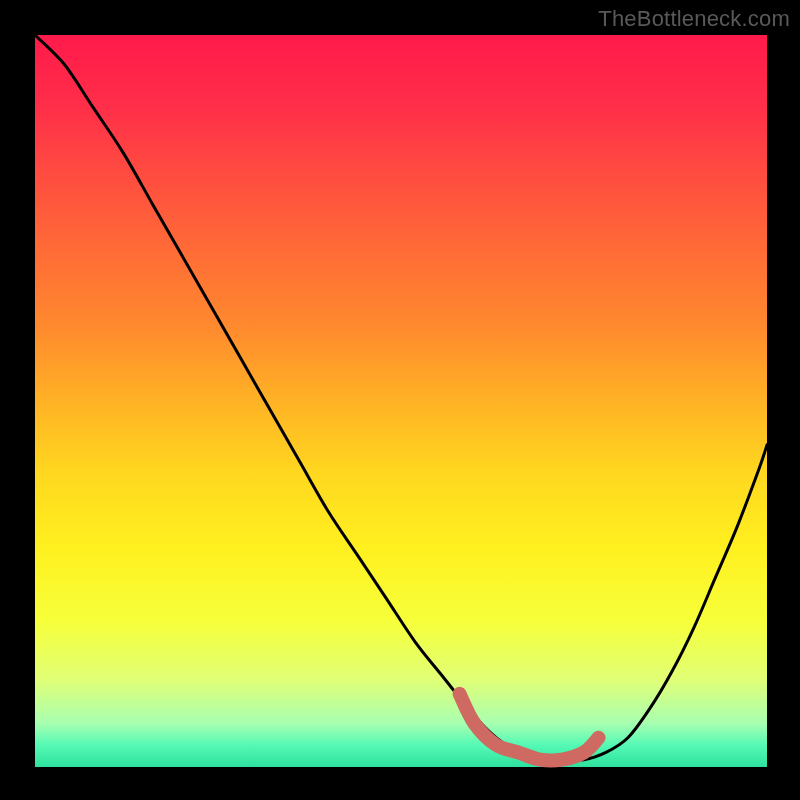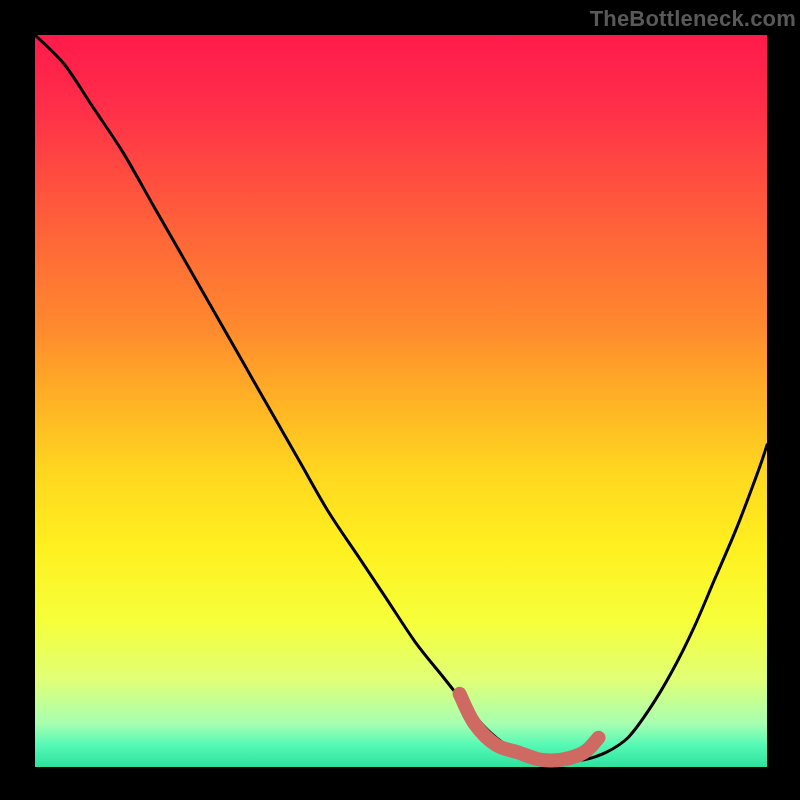--- a/index.html
+++ b/index.html
@@ -12,25 +12,25 @@
   }
   .stage {
     position: relative;
     width: 800px;
     height: 800px;
     background: #000000;
   }
   .watermark {
     position: absolute;
     top: 6px;
-    right: 4px;
+    right: 10px;
     color: #595959;
     font-family: Arial, Helvetica, sans-serif;
     font-size: 22px;
-    font-weight: 700;
+    font-weight: 400;
     letter-spacing: 0.2px;
   }
   svg {
     position: absolute;
     inset: 0;
   }
 </style>
 </head>
 <body>
 

